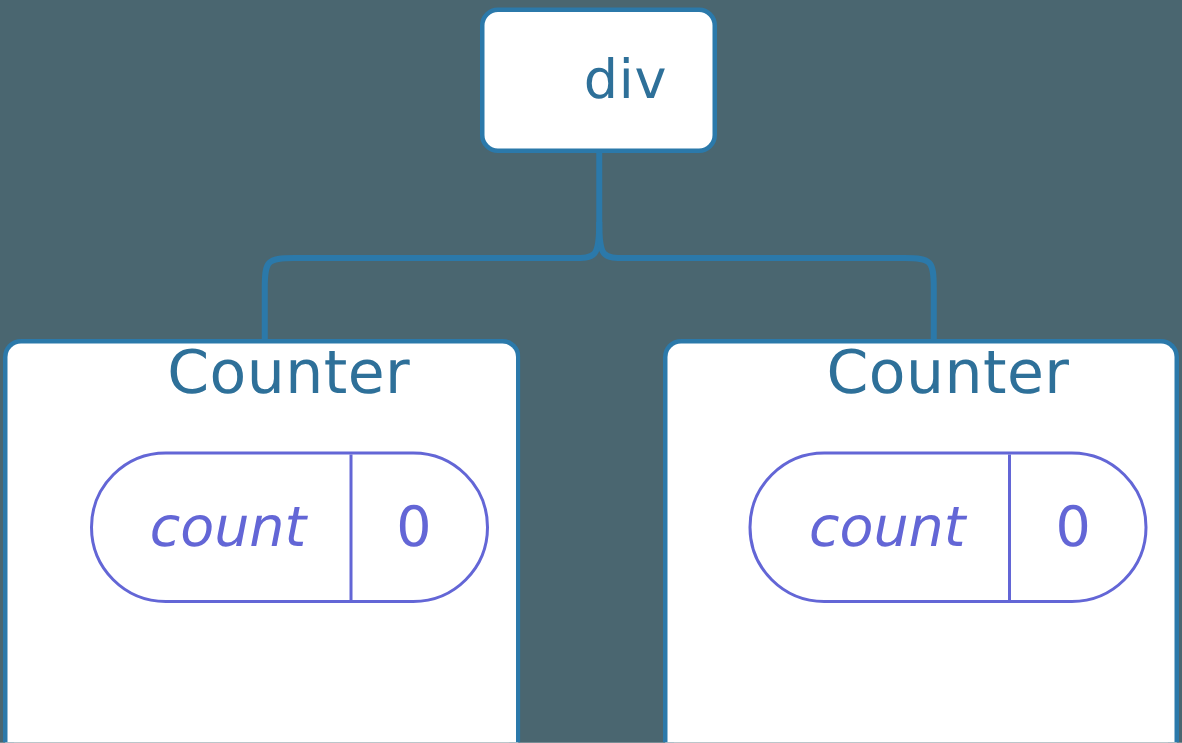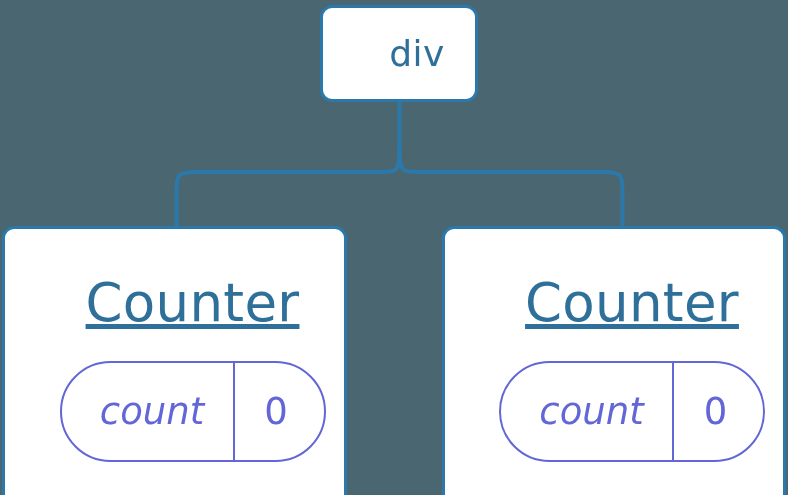--- a/index.html
+++ b/index.html
@@ -64,25 +64,23 @@
     left: 442px;
     top: 226px;
     width: 344px;
     height: 269px;
     border-bottom: none;
     border-bottom-left-radius: 0;
     border-bottom-right-radius: 0;
   }
   .node-title-child {
     color: #2e7099;
-    font-size: 53px;
+    font-size: 40px;
     line-height: 1;
-    margin-top: 47px;
     letter-spacing: 0.3px;
-    text-decoration: underline;
   }
   .state-pill {
     margin-top: 32px;
     width: 266px;
     height: 101px;
     border: 2.5px solid #6366d6;
     border-radius: 52px;
     box-sizing: border-box;
     display: flex;
     align-items: stretch;

